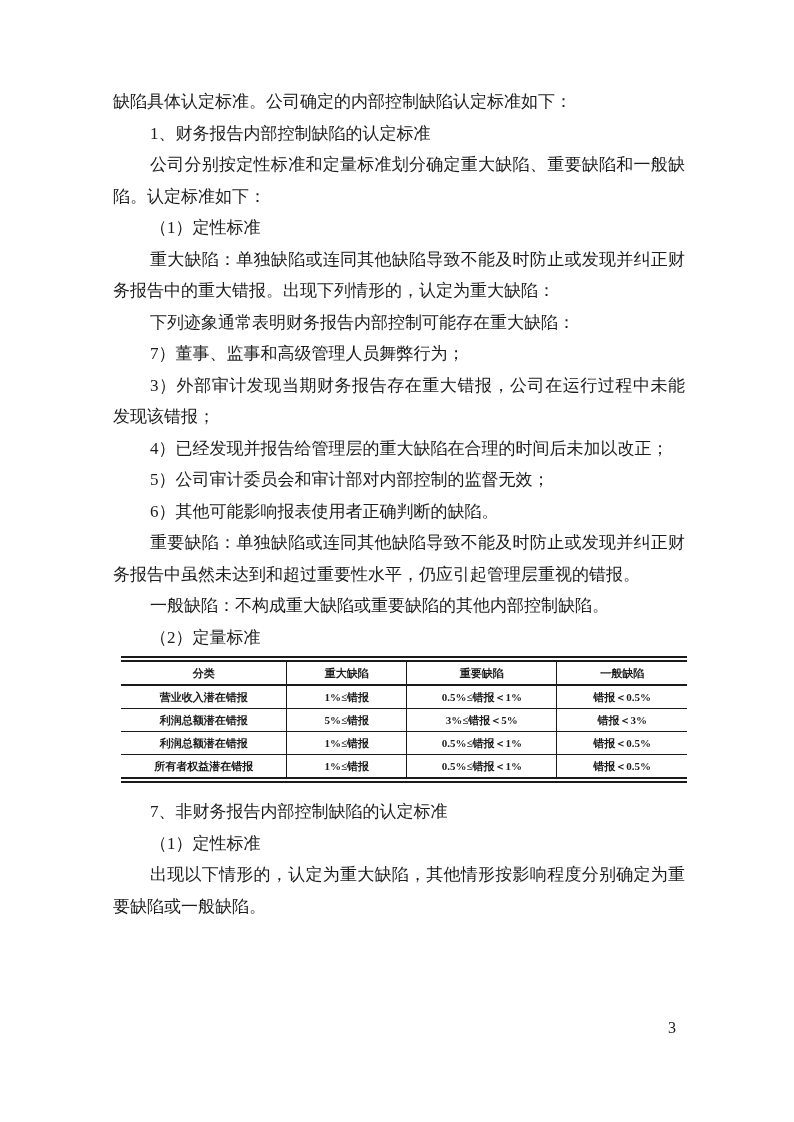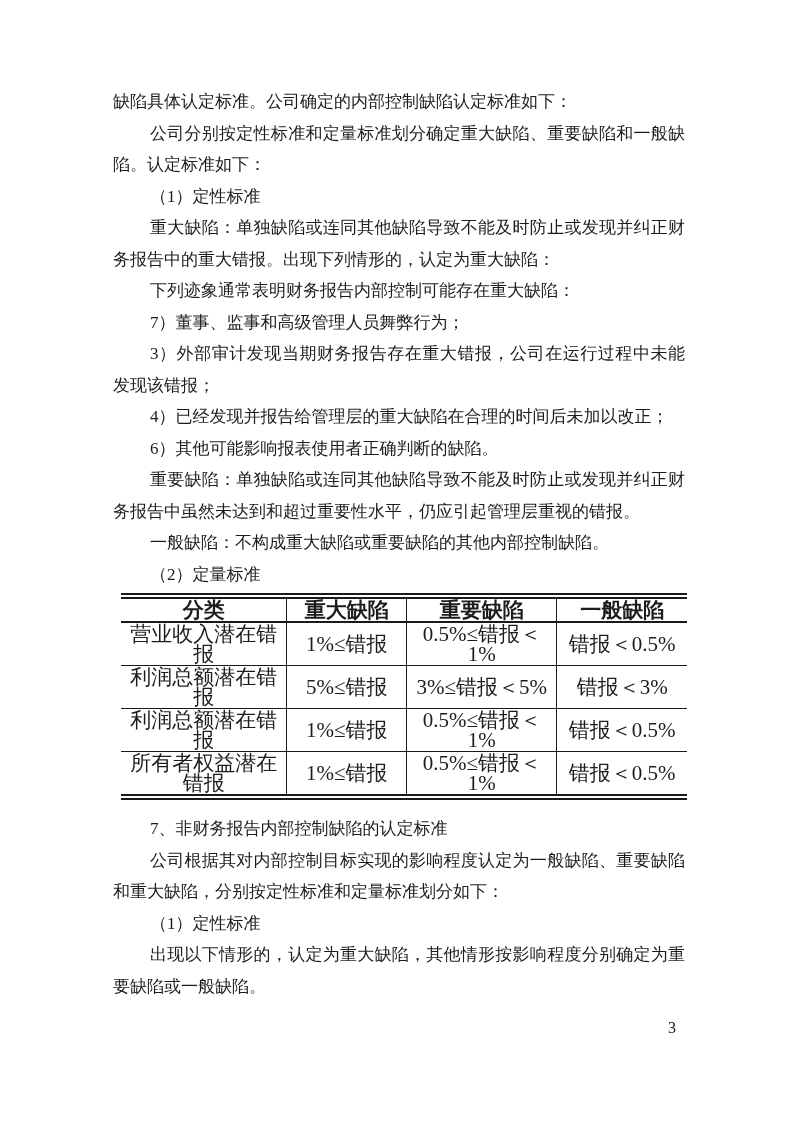--- a/index.html
+++ b/index.html
@@ -30,33 +30,33 @@
   }
   p.para { margin: 0; }
   p.indent { text-indent: 37px; }
 
   table.doc-table {
     width: 566px;
     margin: 3px 0 13px 8px;
     border-collapse: collapse;
     border-top: 6px double #1a1a1a;
     border-bottom: 6px double #1a1a1a;
-    font-size: 21px;
+    font-size: 11px;
     line-height: 20px;
     text-align: center;
     color: #1c1c1c;
   }
   table.doc-table th,
   table.doc-table td {
     border-right: 1.5px solid #1a1a1a;
     border-bottom: 1.5px solid #1a1a1a;
     height: 22px;
     padding: 1px 2px;
     vertical-align: middle;
-    font-weight: normal;
+    font-weight: bold;
   }
   table.doc-table th { font-weight: bold; border-bottom: 2px solid #1a1a1a; }
   table.doc-table th:last-child,
   table.doc-table td:last-child { border-right: none; }
   table.doc-table tr:last-child td { border-bottom: none; }
 
   .col-category   { width: 29.3%; }
   .col-major      { width: 21.2%; }
   .col-important  { width: 26.5%; }
   .col-general    { width: 23.0%; }
@@ -71,27 +71,29 @@
     color: #1c1c1c;
   }
 </style>
 </head>
 <body>
 
 <div class="page">
   <div class="content">
 
     <p class="para">缺陷具体认定标准。公司确定的内部控制缺陷认定标准如下：</p>
+    <p class="para indent">1、财务报告内部控制缺陷的认定标准</p>
     <p class="para indent">公司分别按定性标准和定量标准划分确定重大缺陷、重要缺陷和一般缺陷。认定标准如下：</p>
     <p class="para indent">（1）定性标准</p>
     <p class="para indent">重大缺陷：单独缺陷或连同其他缺陷导致不能及时防止或发现并纠正财务报告中的重大错报。出现下列情形的，认定为重大缺陷：</p>
     <p class="para indent">下列迹象通常表明财务报告内部控制可能存在重大缺陷：</p>
     <p class="para indent">7）董事、监事和高级管理人员舞弊行为；</p>
     <p class="para indent">3）外部审计发现当期财务报告存在重大错报，公司在运行过程中未能发现该错报；</p>
     <p class="para indent">4）已经发现并报告给管理层的重大缺陷在合理的时间后未加以改正；</p>
+    <p class="para indent">5）公司审计委员会和审计部对内部控制的监督无效；</p>
     <p class="para indent">6）其他可能影响报表使用者正确判断的缺陷。</p>
     <p class="para indent">重要缺陷：单独缺陷或连同其他缺陷导致不能及时防止或发现并纠正财务报告中虽然未达到和超过重要性水平，仍应引起管理层重视的错报。</p>
     <p class="para indent">一般缺陷：不构成重大缺陷或重要缺陷的其他内部控制缺陷。</p>
     <p class="para indent">（2）定量标准</p>
 
     <table class="doc-table">
       <colgroup>
         <col class="col-category">
         <col class="col-major">
         <col class="col-important">
@@ -127,20 +129,19 @@
         <tr>
           <td>所有者权益潜在错报</td>
           <td>1%≤错报</td>
           <td>0.5%≤错报＜1%</td>
           <td>错报＜0.5%</td>
         </tr>
       </tbody>
     </table>
 
     <p class="para indent">7、非财务报告内部控制缺陷的认定标准</p>
-    <p class="para indent">公司根据其对内部控制目标实现的影响程度认定为一般缺陷、重要缺陷和重大缺陷，分别按定性标准和定量标准划分如下：</p>
     <p class="para indent">（1）定性标准</p>
     <p class="para indent">出现以下情形的，认定为重大缺陷，其他情形按影响程度分别确定为重要缺陷或一般缺陷。</p>
 
   </div>
 
   <div class="page-number">3</div>
 </div>
 
 </body></html>

